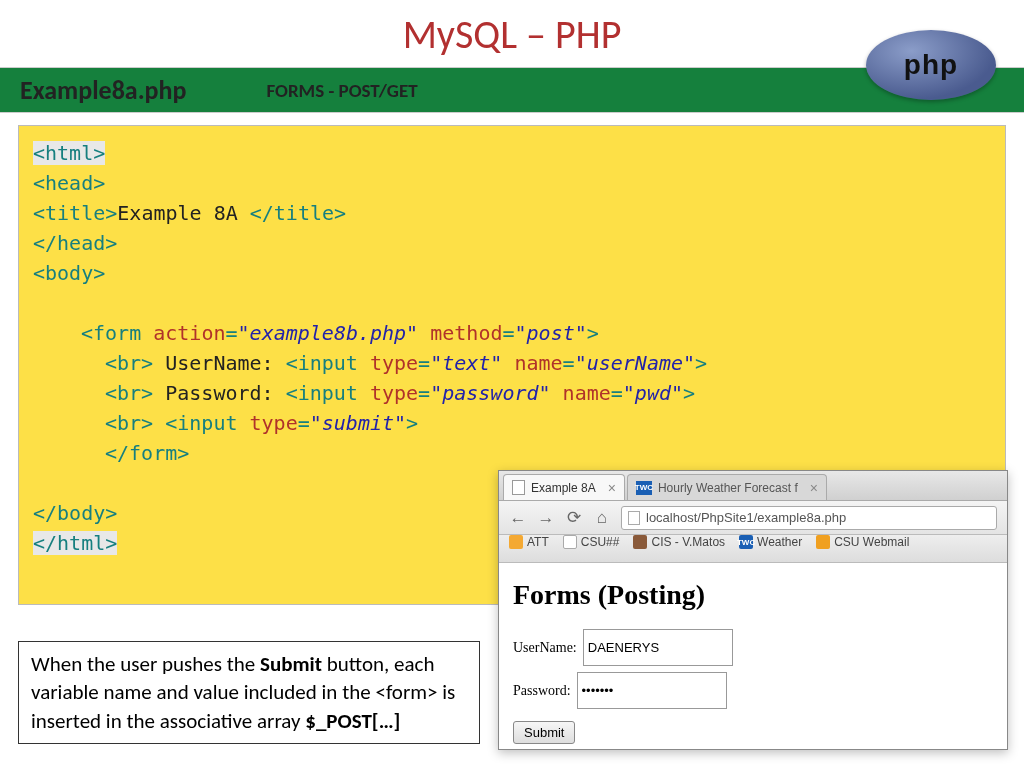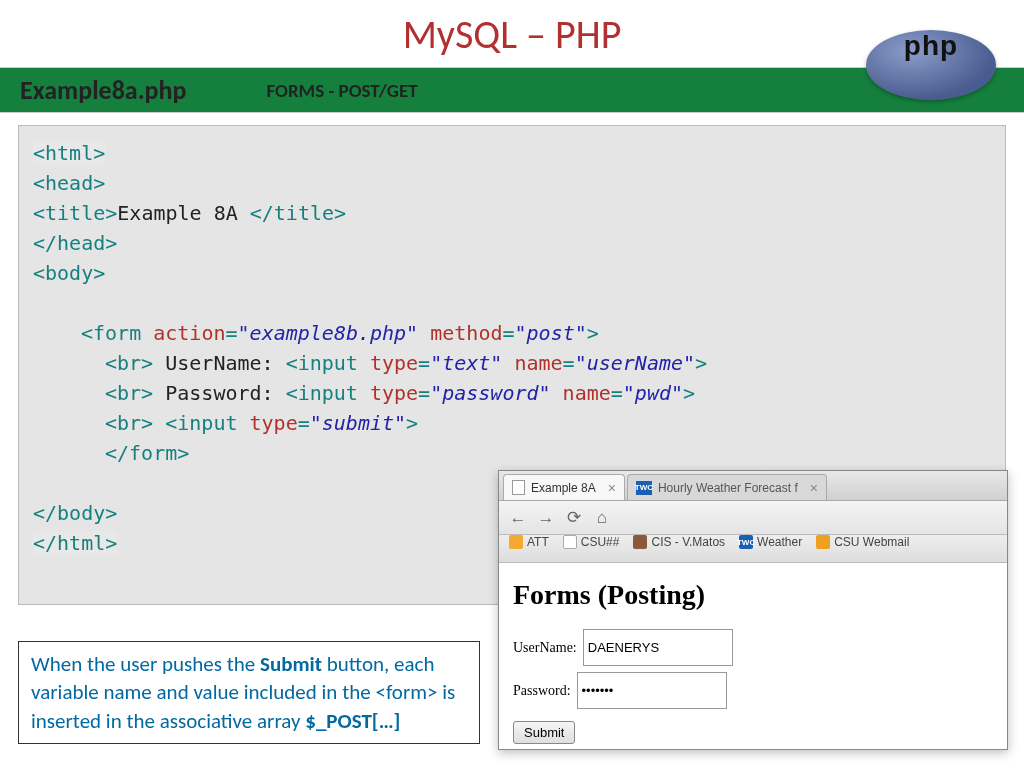--- a/index.html
+++ b/index.html
@@ -44,35 +44,35 @@
     top: 30px;
     width: 130px;
     height: 70px;
   }
   .php-logo .ellipse {
     width: 130px;
     height: 70px;
     background: radial-gradient(ellipse at 35% 30%, #8b9dc9, #4a5b8f 70%);
     border-radius: 50%;
     display: flex;
-    align-items: flex-start;
+    align-items: center;
     justify-content: center;
     box-shadow: 0 2px 4px rgba(0,0,0,.3);
   }
   .php-logo .ellipse span {
     color: #111;
     font-weight: 900;
     font-size: 28px;
     letter-spacing: 1px;
     font-family: Arial, sans-serif;
   }
   .code-box {
     margin: 12px 18px 0 18px;
     border: 1px solid #bbb;
-    background: #e5e5e5;
+    background: #fde047;
     padding: 12px 14px;
     font-family: Consolas, monospace;
     font-size: 20px;
     line-height: 1.5;
     height: 480px;
     position: relative;
   }
   .code-box .teal { color: #167f7f; }
   .code-box .black { color: #222; }
   .code-box .red { color: #b0322a; }
@@ -82,21 +82,21 @@
   .indent2 { padding-left: 72px; display: inline-block; }
   .caption-box {
     position: absolute;
     left: 18px;
     bottom: 24px;
     width: 462px;
     border: 1.5px solid #333;
     padding: 8px 12px;
     font-size: 21px;
     line-height: 1.35;
-    color: #0369a1;
+    color: #000000;
     background: #fff;
   }
   .caption-box b { font-weight: 700; }
   .browser-window {
     position: absolute;
     left: 498px;
     top: 470px;
     width: 510px;
     height: 280px;
     border: 1px solid #888;
@@ -285,20 +285,24 @@
       <span class="twc-ico">TWC</span>
       <span>Hourly Weather Forecast f</span>
       <span class="x">×</span>
     </div>
   </div>
   <div class="nav-bar">
     <span class="nav-ico">←</span>
     <span class="nav-ico">→</span>
     <span class="nav-ico">⟳</span>
     <span class="nav-ico">⌂</span>
+    <div class="omnibox">
+      <span class="page-ico"></span>
+      <span>localhost/PhpSite1/example8a.php</span>
+    </div>
   </div>
   <div class="bookmark-bar">
     <div class="bm-item">
         <span class="bm-ico" style="background:#f4a933"></span>
         <span>ATT</span>
       </div>
     <div class="bm-item">
         <span class="bm-ico" style="background:#fff;border:1px solid #aaa"></span>
         <span>CSU##</span>
       </div>

